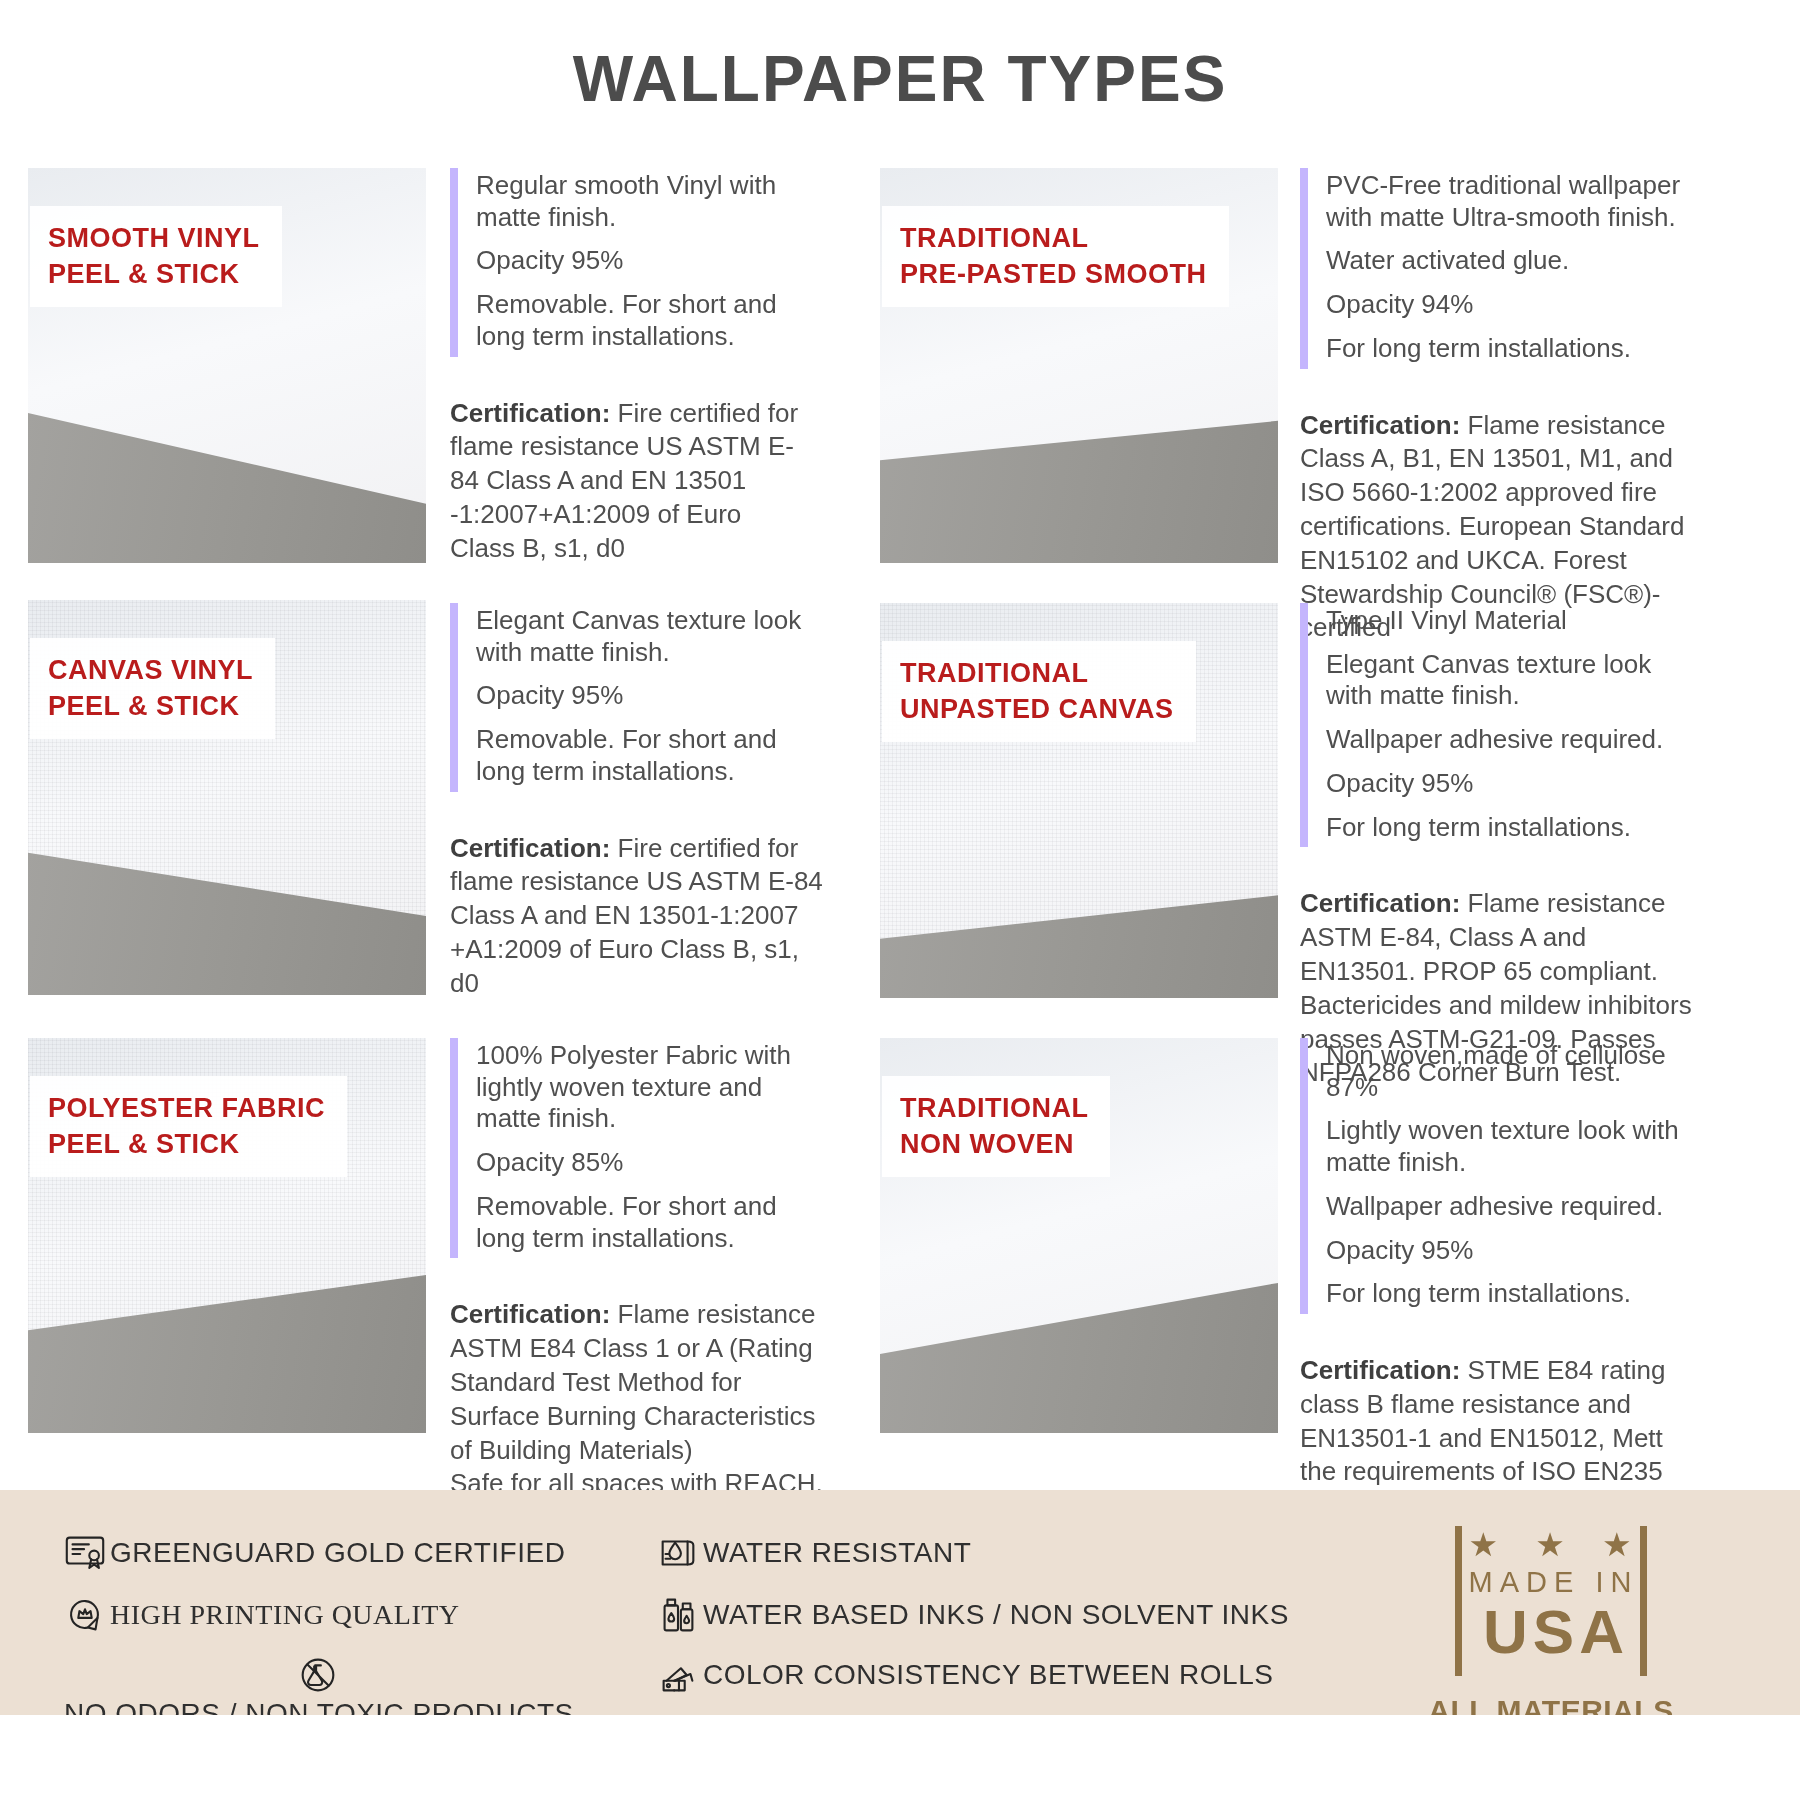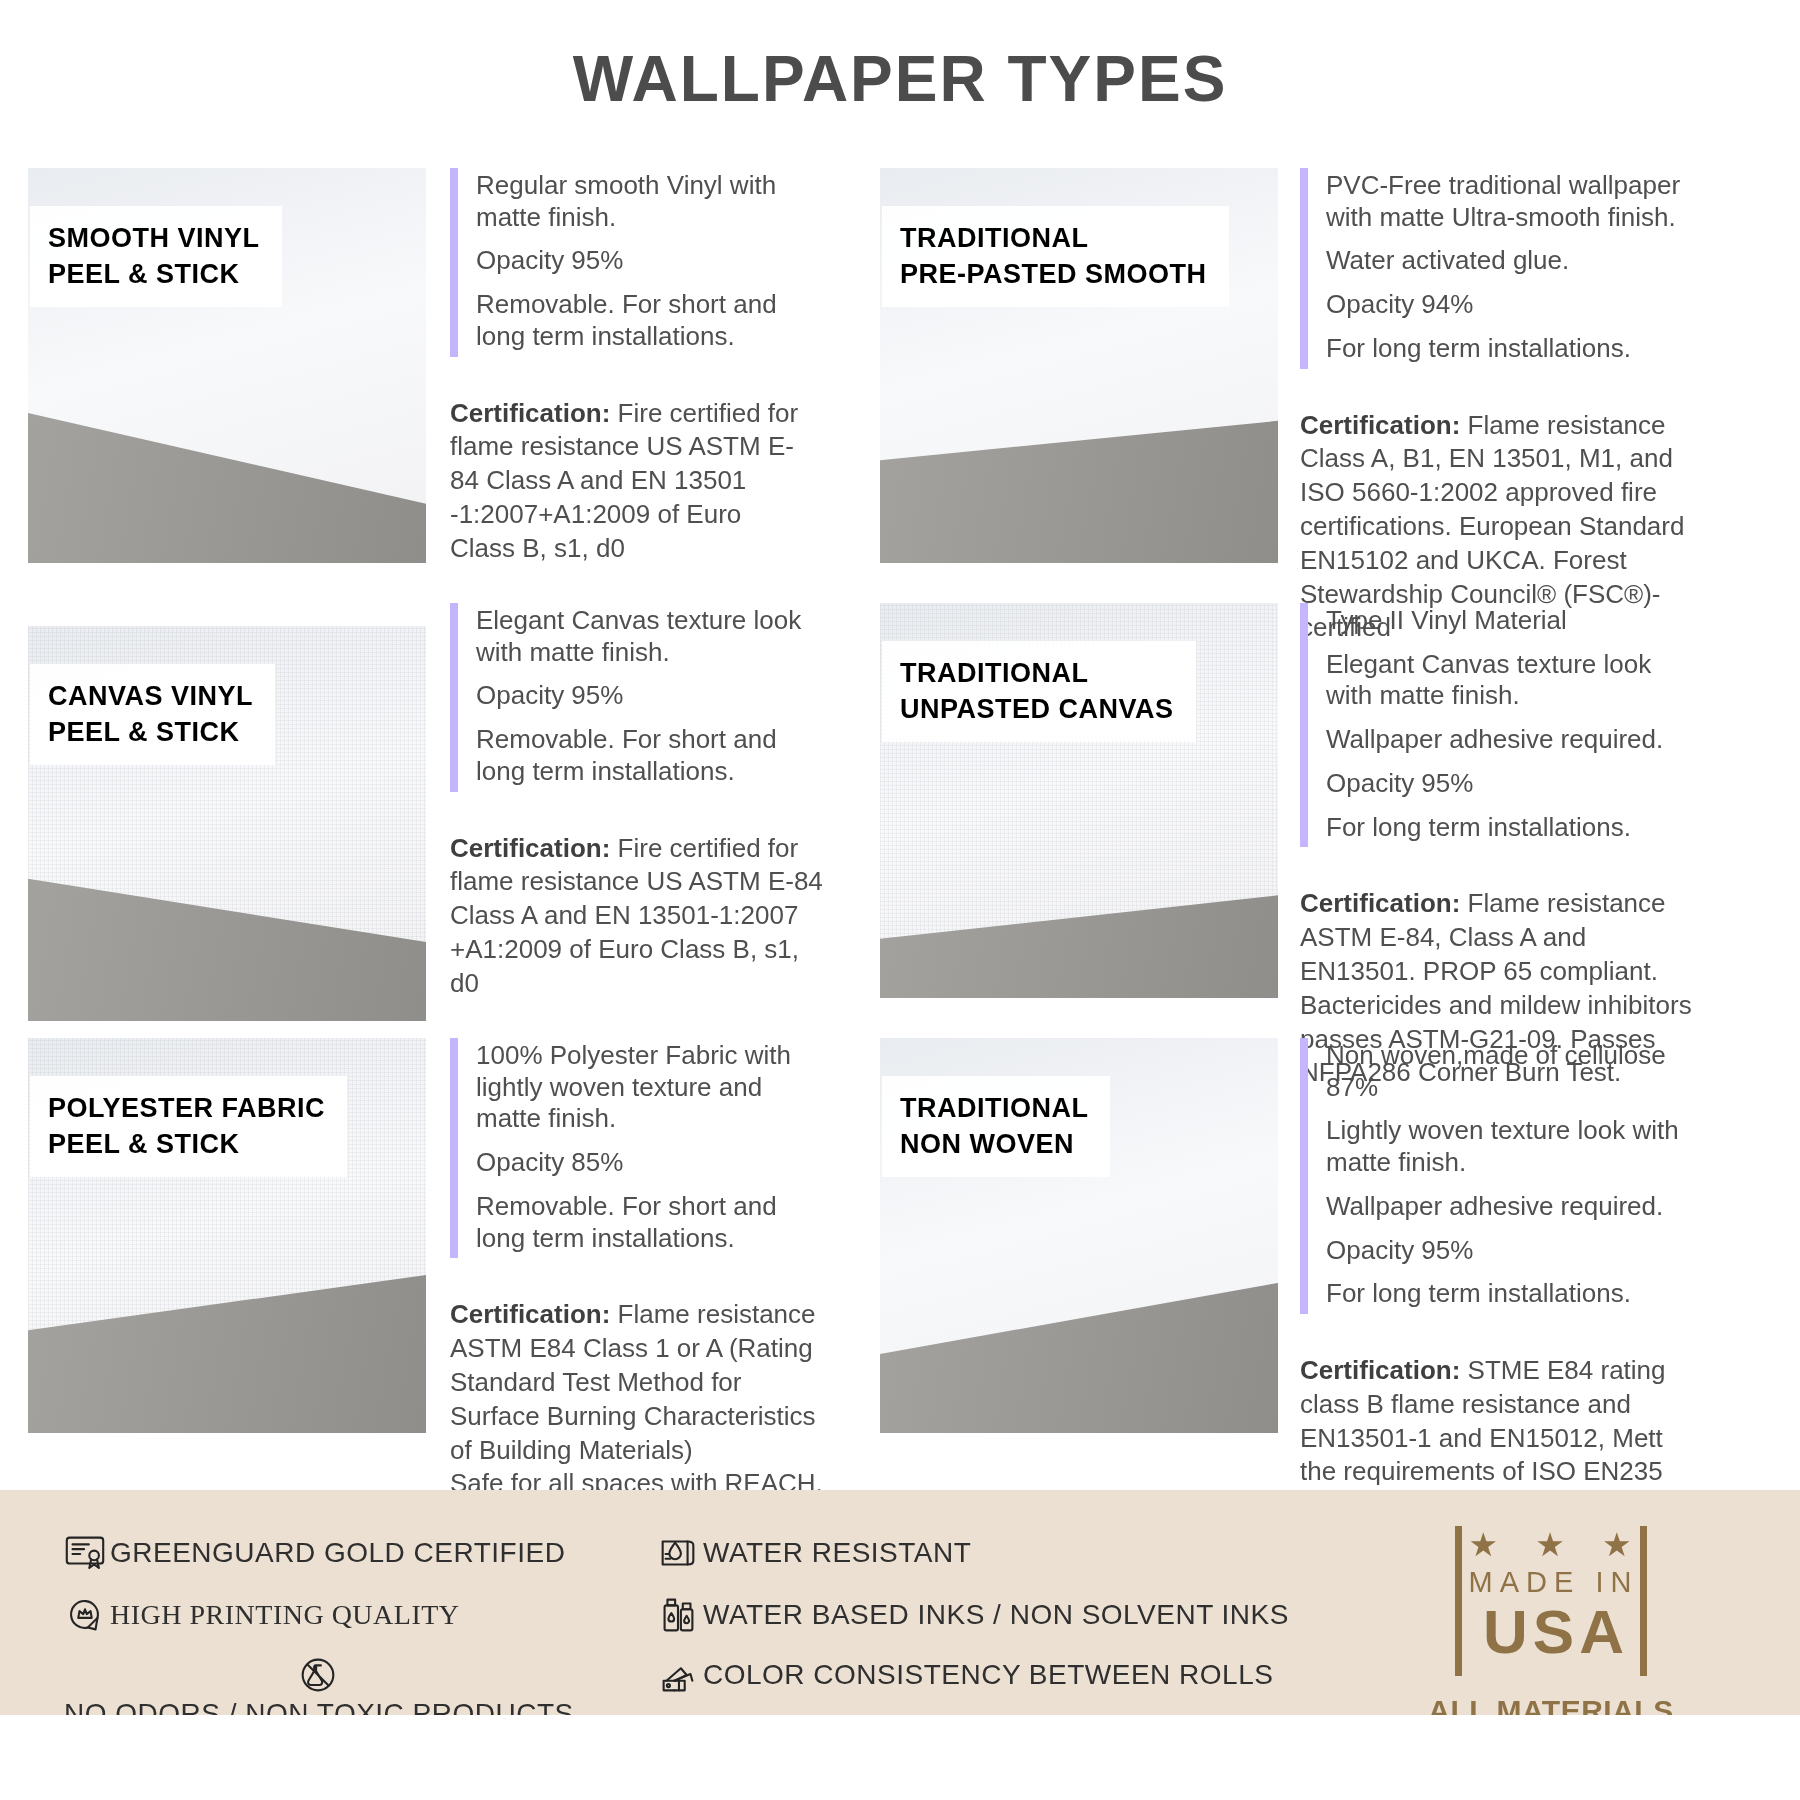--- a/index.html
+++ b/index.html
@@ -33,21 +33,21 @@
   .f0 { clip-path:polygon(0 62%,100% 85%,100% 100%,0 100%); }
   .f1 { clip-path:polygon(0 74%,100% 64%,100% 100%,0 100%); }
   .f2 { clip-path:polygon(0 64%,100% 80%,100% 100%,0 100%); }
   .f3 { clip-path:polygon(0 85%,100% 74%,100% 100%,0 100%); }
   .f4 { clip-path:polygon(0 74%,100% 60%,100% 100%,0 100%); }
   .f5 { clip-path:polygon(0 80%,100% 62%,100% 100%,0 100%); }
 
   .plabel {
     position:absolute; left:2px; top:38px; background:rgba(255,255,255,.94);
     padding:14px 22px 14px 18px; font-size:27px; font-weight:600;
-    color:#000000; line-height:1.35; letter-spacing:.5px; white-space:nowrap;
+    color:#b91c1c; line-height:1.35; letter-spacing:.5px; white-space:nowrap;
   }
   .plabel span { display:block; }
 
   
   .textcol { position:absolute; color:#4f4f4f; font-size:26px; }
   .bullets { border-left:8px solid #c4b5fd; padding:2px 0 4px 18px; }
   .bullets p { margin:0 0 12px 0; line-height:1.22; }
   .bullets p:last-child { margin-bottom:0; }
   .cert { margin:40px 0 0 0; line-height:1.3; }
   .cert b { font-weight:700; color:#3f3f3f; }
@@ -117,21 +117,21 @@
   <div class="textcol" style="left:1300px; top:168px; width:400px;">
     <div class="bullets">
       <p>PVC-Free traditional wallpaper with matte Ultra-smooth finish.</p>
       <p>Water activated glue.</p>
       <p>Opacity 94%</p>
       <p>For long term installations.</p>
     </div>
     <p class="cert"><b>Certification:</b><span> Flame resistance Class A, B1, EN 13501, M1, and ISO 5660-1:2002 approved fire certifications. European Standard EN15102 and UKCA. Forest Stewardship Council® (FSC®)-certified</span></p>
   </div>
 
-  <div class="photo texture" style="left:28px; top:626px;">
+  <div class="photo texture" style="left:28px; top:600px;">
     <div class="floor f2"></div>
     <div class="plabel">
       <span>CANVAS VINYL</span>
       <span>PEEL &amp; STICK</span>
     </div>
   </div>
   <div class="textcol" style="left:450px; top:603px; width:375px;">
     <div class="bullets">
       <p>Elegant Canvas texture look with matte finish.</p>
       <p>Opacity 95%</p>

